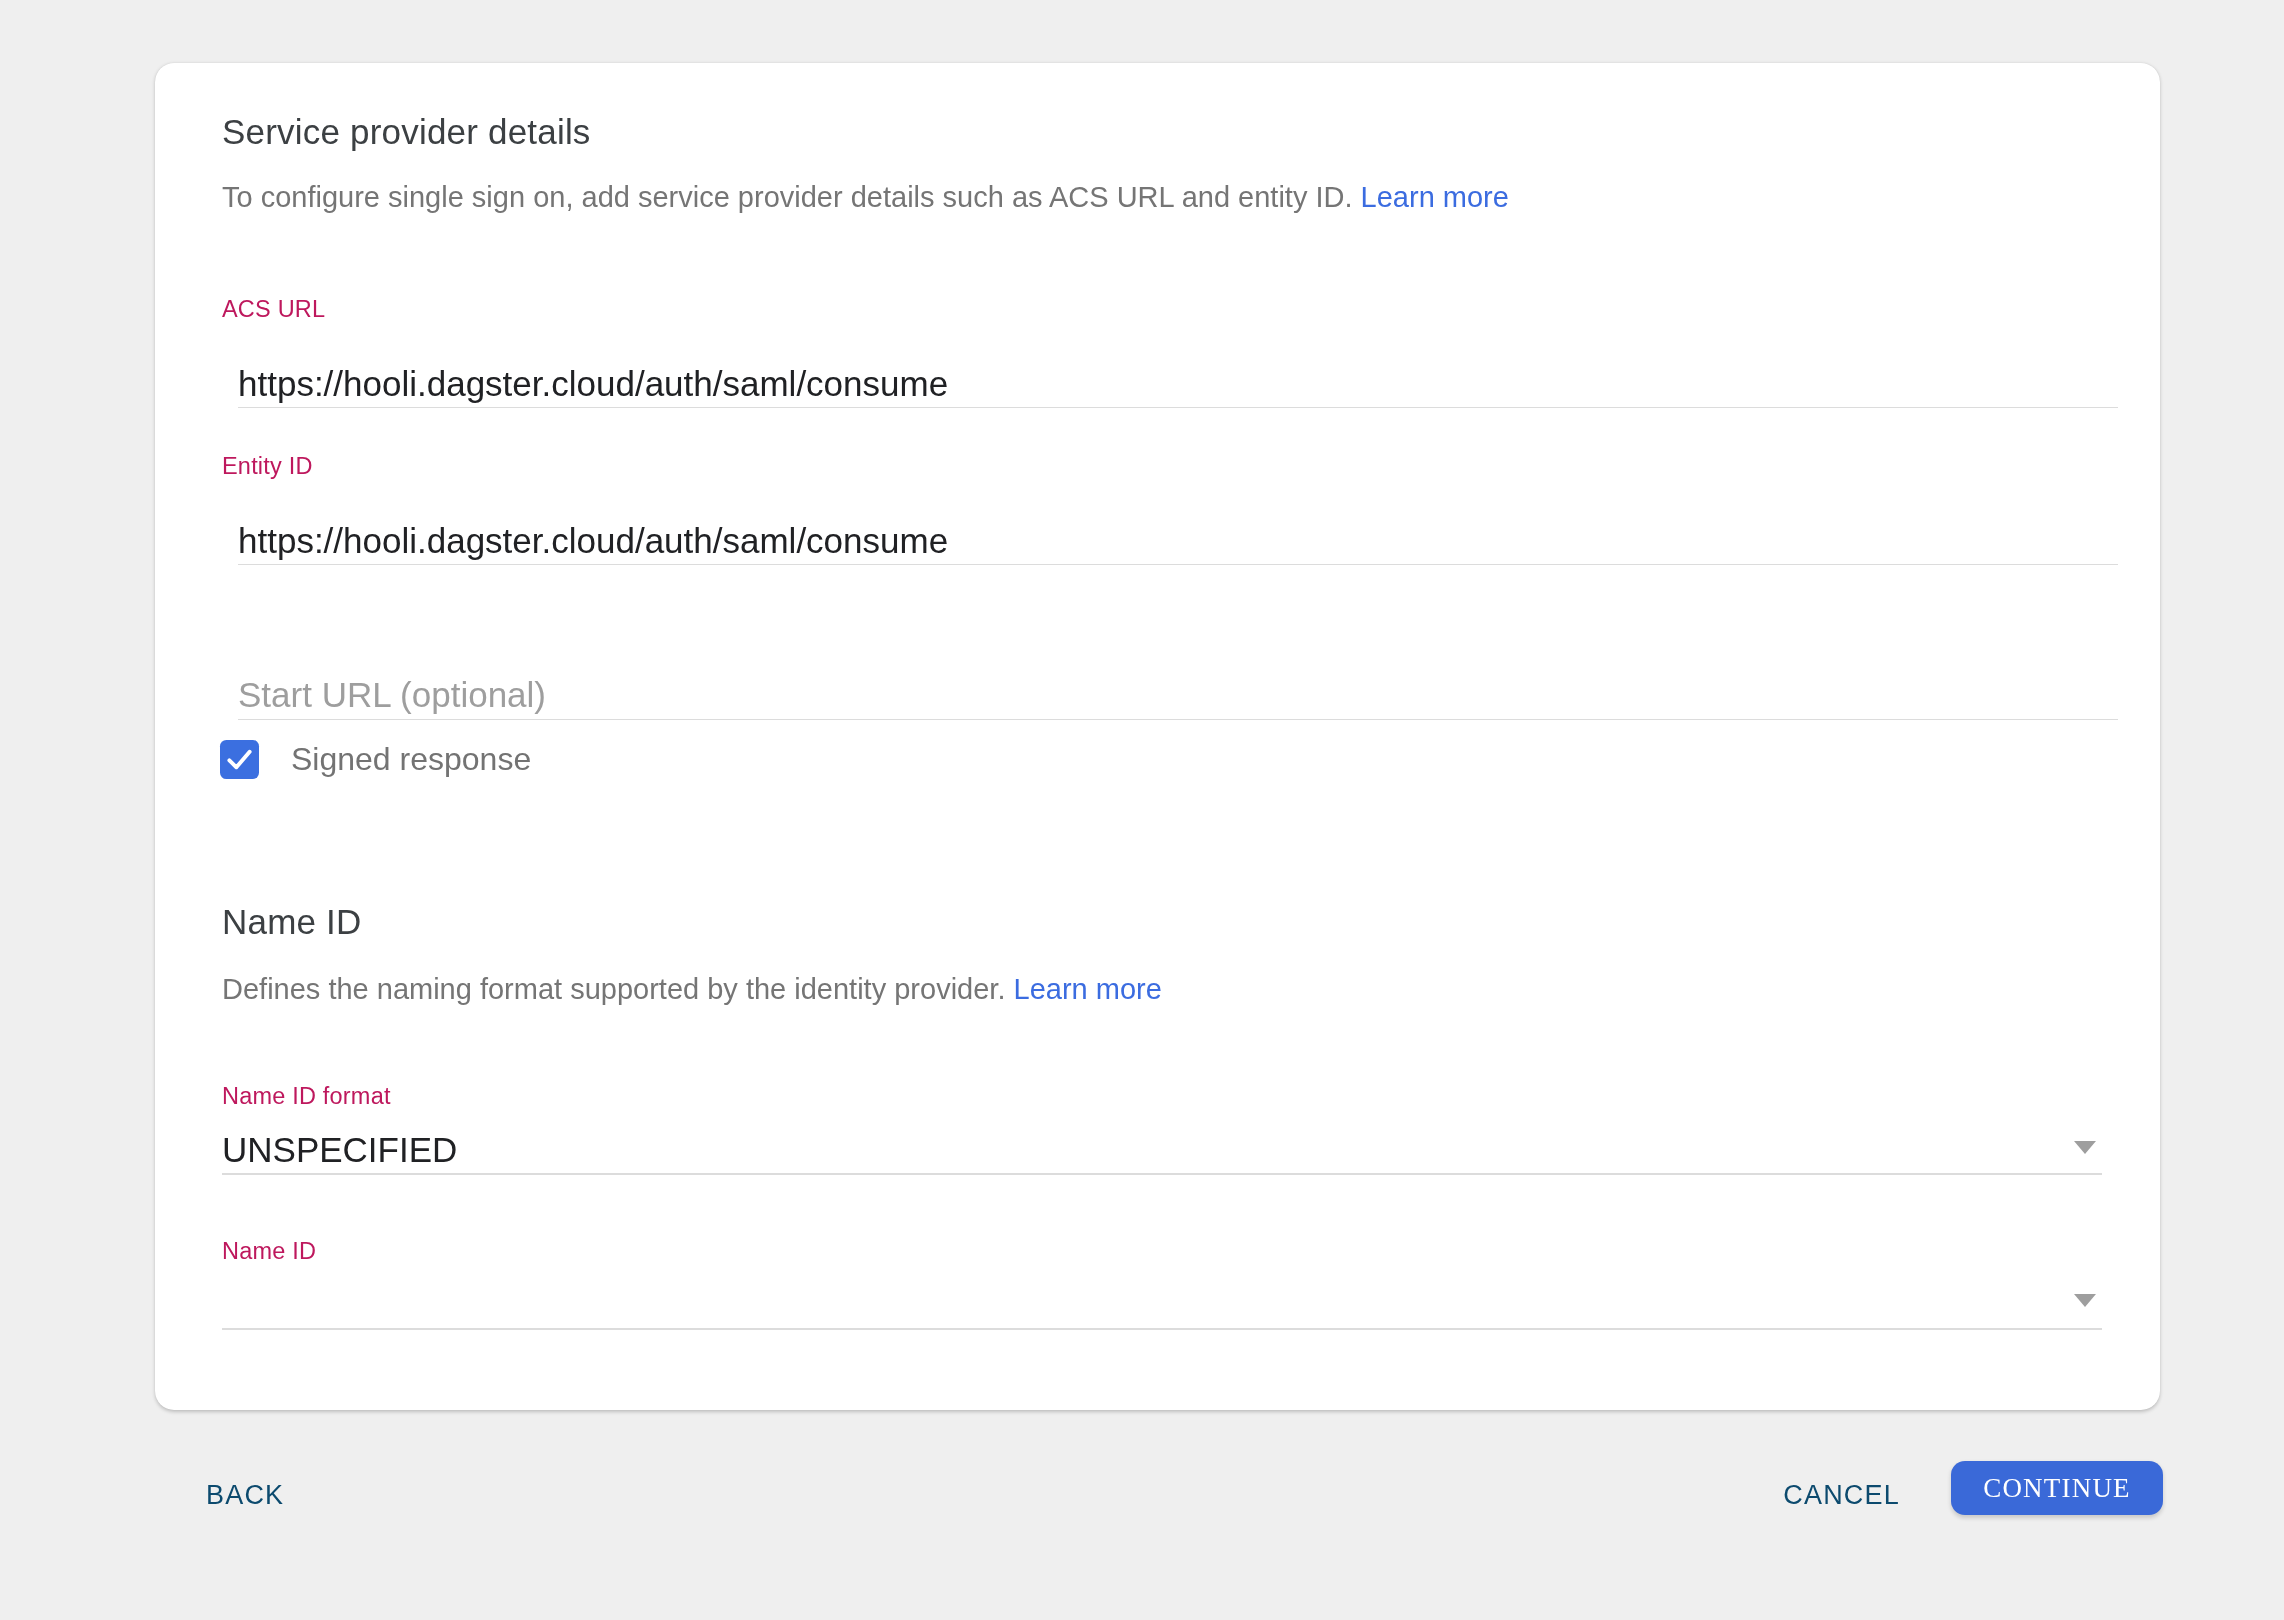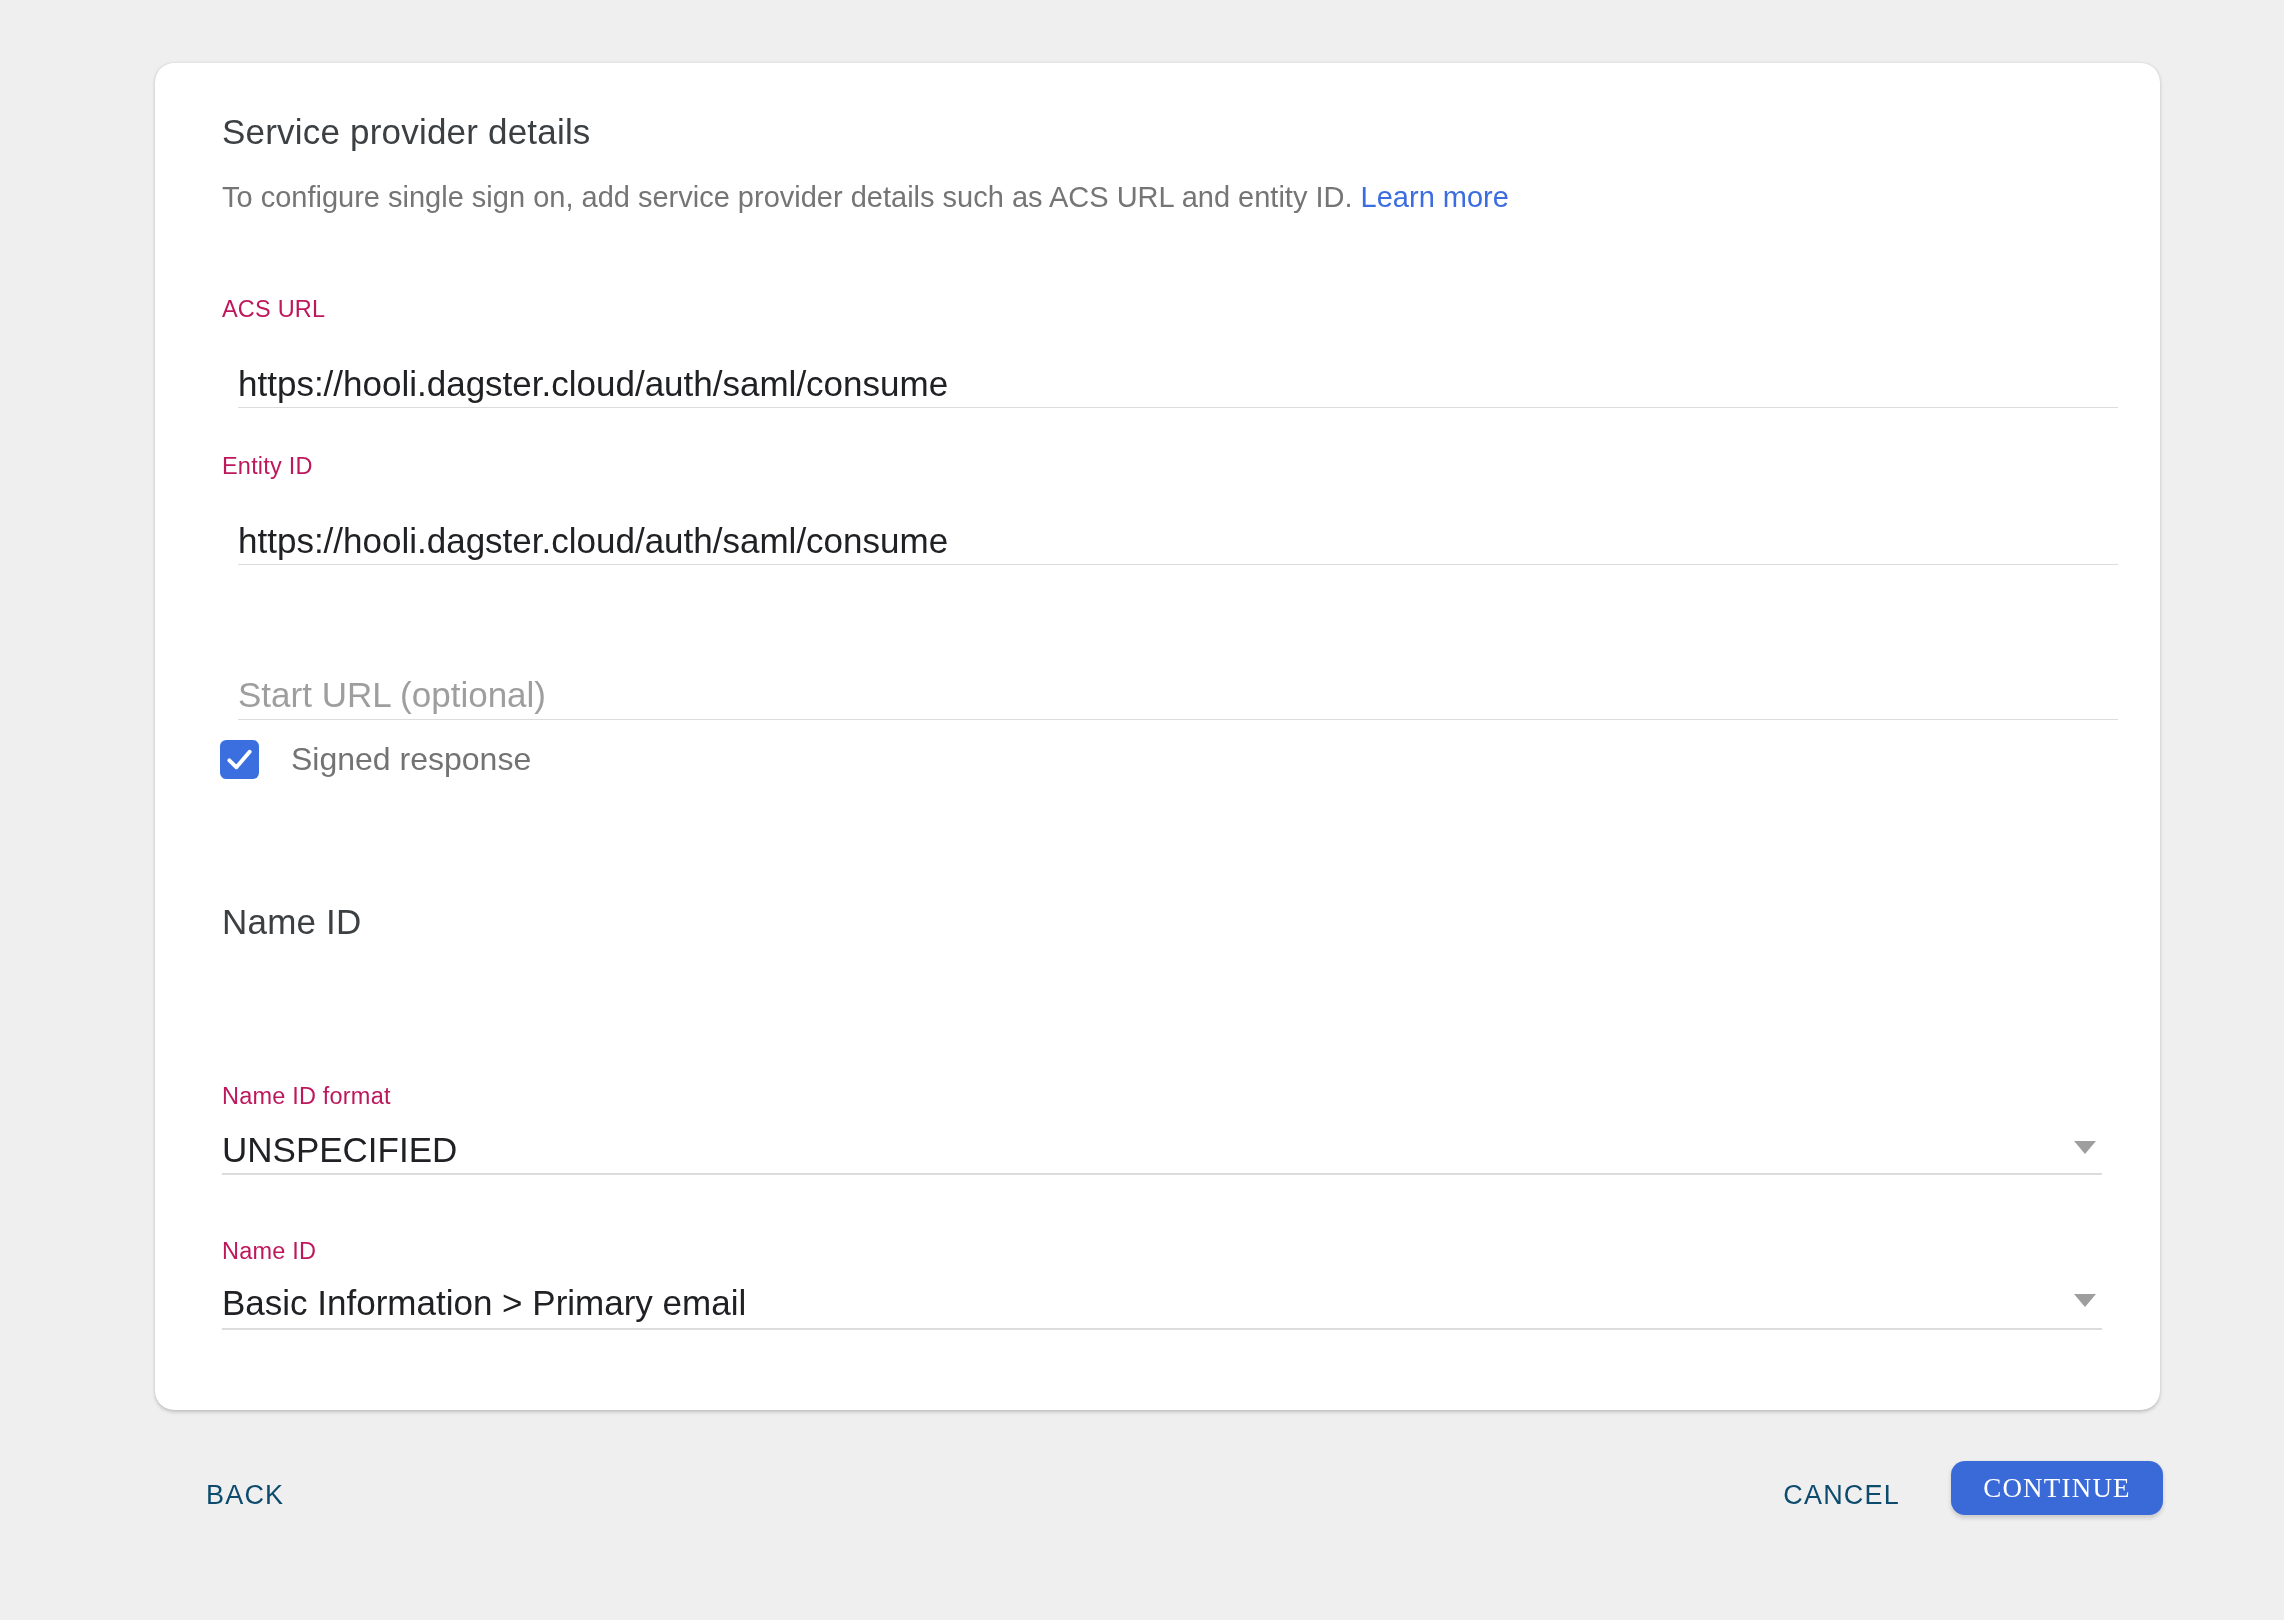--- a/index.html
+++ b/index.html
@@ -164,28 +164,31 @@
       <span>
         <svg width="39" height="39" viewBox="0 0 50 50">
           <polyline points="12,26 21,35 38,15" fill="none" stroke="#ffffff" stroke-width="5" stroke-linecap="round" stroke-linejoin="round"></polyline>
         </svg>
       </span>
     </div>
     <div class="abs checkbox-label">Signed response</div>
 
     <div class="abs section-title" style="top:841px">Name ID</div>
 
+    <div class="abs section-desc" style="top:910px">
+      <span>Defines the naming format supported by the identity provider.</span>
+      <span> </span><a class="link">Learn more</a>
+    </div>
 
     <div class="abs field-label" style="top:1022px">Name ID format</div>
     <div class="abs select-value" style="top:1067px">UNSPECIFIED</div>
     <div class="abs dropdown-arrow" style="left:1919px;top:1078px"></div>
     <div class="abs underline" style="top:1110px"></div>
 
     <div class="abs field-label" style="top:1177px">Name ID</div>
-    <div class="abs select-value" style="top:1220px">Basic Information &gt; Primary email</div>
     <div class="abs dropdown-arrow" style="left:1919px;top:1231px"></div>
     <div class="abs underline" style="top:1265px"></div>
 
   </div>
 
   <button class="abs btn-text" style="left:206px;top:1481px">BACK</button>
 
   <button class="abs btn-text" style="right:384px;top:1481px">CANCEL</button>
 
   <button class="abs btn-primary" style="left:1951px;top:1461px">CONTINUE</button>

